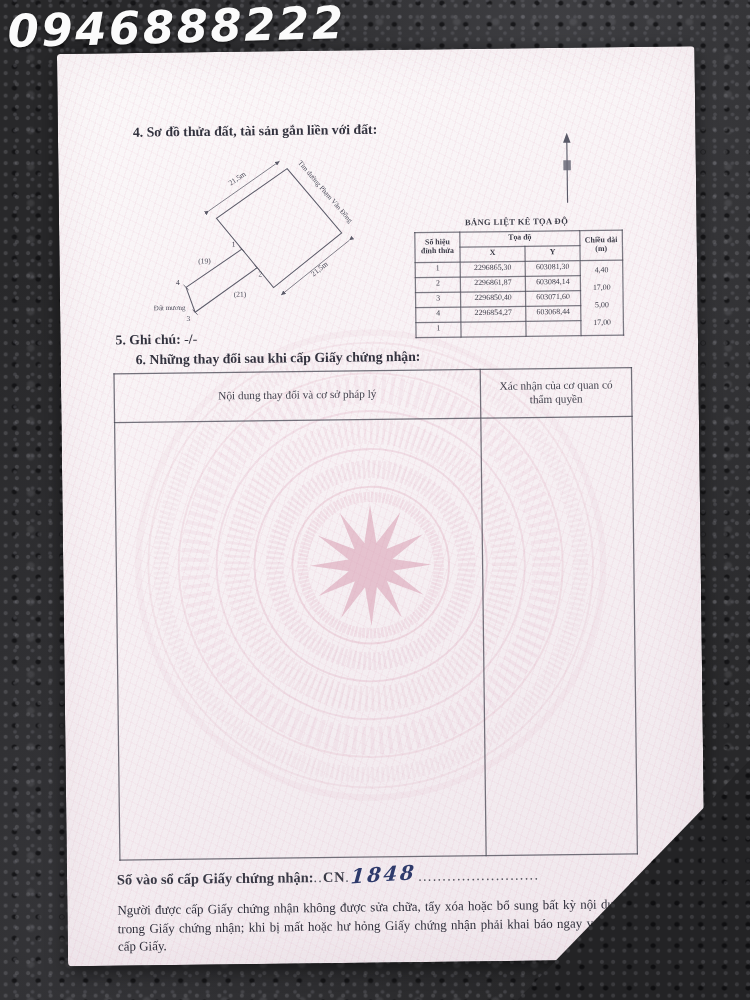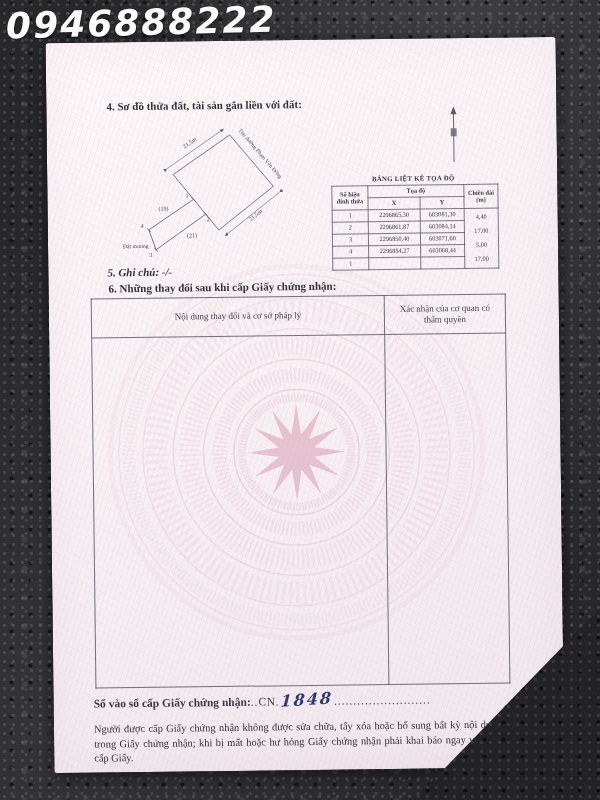--- a/index.html
+++ b/index.html
@@ -28,21 +28,21 @@
     transform:rotate(-0.7deg);border-radius:3px;z-index:2;
     background:
       repeating-linear-gradient(108deg, rgba(224,162,186,.10) 0 1px, transparent 1px 5px),
       repeating-linear-gradient(28deg, rgba(224,162,186,.07) 0 1px, transparent 1px 7px),
       linear-gradient(160deg,#fbf8f9 0%,#f7f1f4 45%,#efe7ec 100%);
     box-shadow:0 4px 16px rgba(0,0,0,.55), inset 0 0 40px rgba(190,160,175,.12);
   }
   .content{position:absolute;inset:0;color:#3a3a46;}
   .sec-title{position:absolute;font-weight:bold;font-size:11px;color:#33333f;white-space:nowrap;}
   .s4{left:60px;top:58px;}
-  .s5{left:59px;top:224px;font-style:italic;}
+  .s5{left:44px;top:224px;}
   .s6{left:60px;top:240px;}
   .diagram{position:absolute;left:56px;top:70px;}
   .north{position:absolute;left:398px;top:66px;}
   .coord-title{
     position:absolute;left:282px;top:136px;width:168px;text-align:center;
     font-size:6.8px;font-weight:bold;letter-spacing:.3px;color:#3c3c48;
   }
   table.coord{
     position:absolute;left:284px;top:146px;border-collapse:collapse;
     font-size:6.3px;color:#3c3c48;table-layout:fixed;
@@ -56,21 +56,21 @@
   .lenstack{display:flex;flex-direction:column;justify-content:space-around;height:56px;}
   table.changes{
     position:absolute;left:42px;top:256px;width:414px;height:386px;
     border-collapse:collapse;font-size:9px;color:#44444f;table-layout:fixed;
   }
   table.changes th, table.changes td{border:1.2px solid rgba(70,70,82,.75);background:transparent;}
   table.changes th{font-weight:normal;height:34px;text-align:center;padding:2px 6px;line-height:1.25;}
   .emblem{position:absolute;left:54px;top:220px;pointer-events:none;}
   .registry{position:absolute;left:40px;top:650px;font-size:11.5px;color:#3a3a46;white-space:nowrap;}
   .registry .lbl{font-weight:bold;}
-  .registry .cn{font-weight:normal;letter-spacing:.5px;}
+  .registry .cn{font-weight:bold;letter-spacing:.5px;}
   .registry .dots{letter-spacing:1px;color:#55555f;}
   .hand{
     display:inline-block;font-style:italic;font-size:16px;font-weight:bold;
     color:#2e3a6b;transform:rotate(-3deg) skewX(-8deg);margin:0 1px;letter-spacing:2px;
     font-family:"DejaVu Serif", serif;
   }
   .legal{
     position:absolute;left:40px;top:680px;width:426px;font-size:10.4px;
     line-height:1.4;text-align:justify;color:#30303c;
   }

